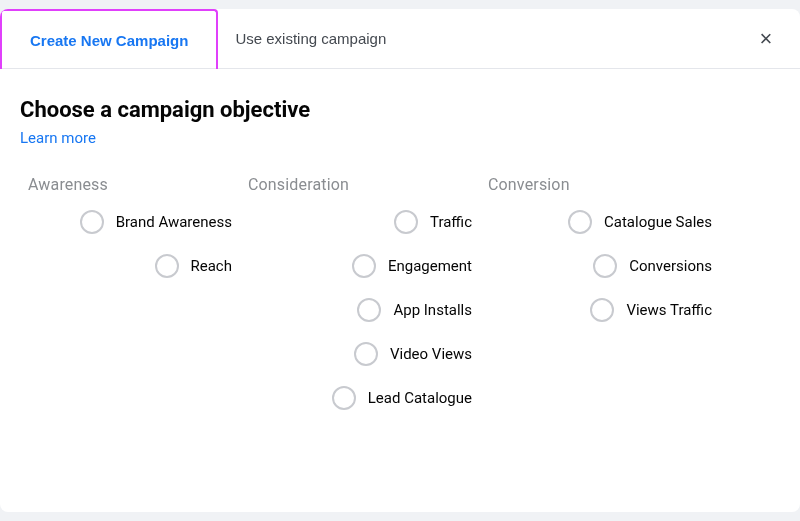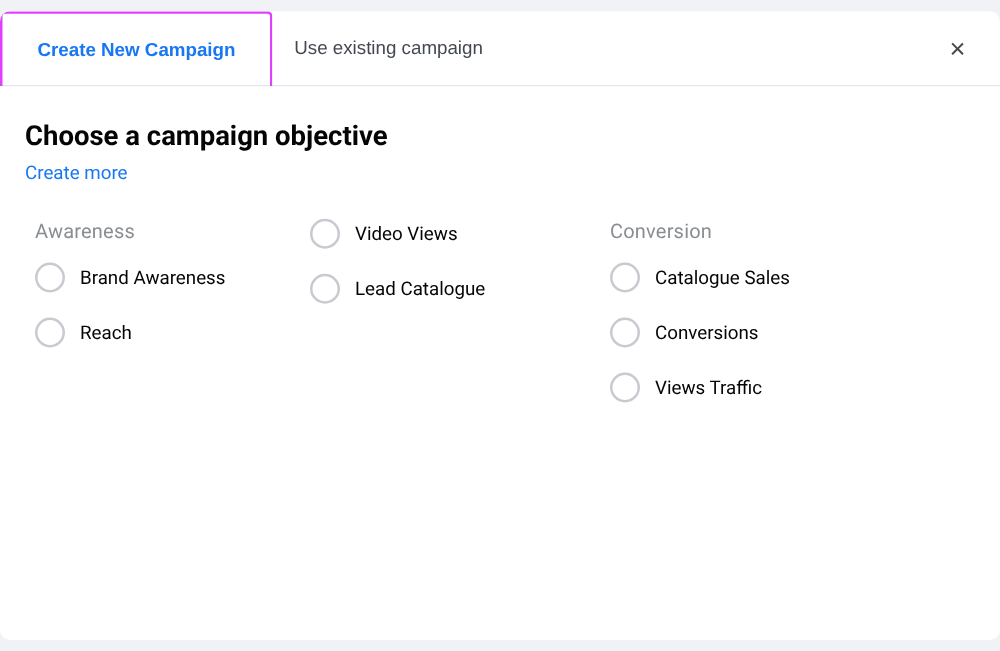--- a/index.html
+++ b/index.html
@@ -117,20 +117,21 @@
       text-transform: capitalize;
       letter-spacing: 0.01em;
     }
 
     .objective-item {
       display: flex;
       align-items: center;
       gap: 12px;
       margin-bottom: 20px;
       cursor: pointer;
+      justify-content: flex-end;
     }
 
     .radio-circle {
       width: 24px;
       height: 24px;
       border-radius: 50%;
       border: 2px solid #c8cacf;
       background: white;
       flex-shrink: 0;
       display: flex;
@@ -150,37 +151,50 @@
 <div class="modal">
 
   <div class="tab-bar">
     <button class="tab active">Create New Campaign</button>
     <button class="tab inactive">Use existing campaign</button>
     <button class="close-button">×</button>
   </div>
 
   <div class="content">
     <h2 class="section-title">Choose a campaign objective</h2>
-    <a class="learn-more">Create more</a>
+    <a class="learn-more">Learn more</a>
 
     <div class="objectives-grid">
 
       <div class="objective-column">
         <div class="column-header">Awareness</div>
         <div class="objective-item">
           <div class="radio-circle"></div>
           <span class="objective-label">Brand Awareness</span>
         </div>
         <div class="objective-item">
           <div class="radio-circle"></div>
           <span class="objective-label">Reach</span>
         </div>
       </div>
 
       <div class="objective-column">
+        <div class="column-header">Consideration</div>
+        <div class="objective-item">
+          <div class="radio-circle"></div>
+          <span class="objective-label">Traffic</span>
+        </div>
+        <div class="objective-item">
+          <div class="radio-circle"></div>
+          <span class="objective-label">Engagement</span>
+        </div>
+        <div class="objective-item">
+          <div class="radio-circle"></div>
+          <span class="objective-label">App Installs</span>
+        </div>
         <div class="objective-item">
           <div class="radio-circle"></div>
           <span class="objective-label">Video Views</span>
         </div>
         <div class="objective-item">
           <div class="radio-circle"></div>
           <span class="objective-label">Lead Catalogue</span>
         </div>
       </div>
 

